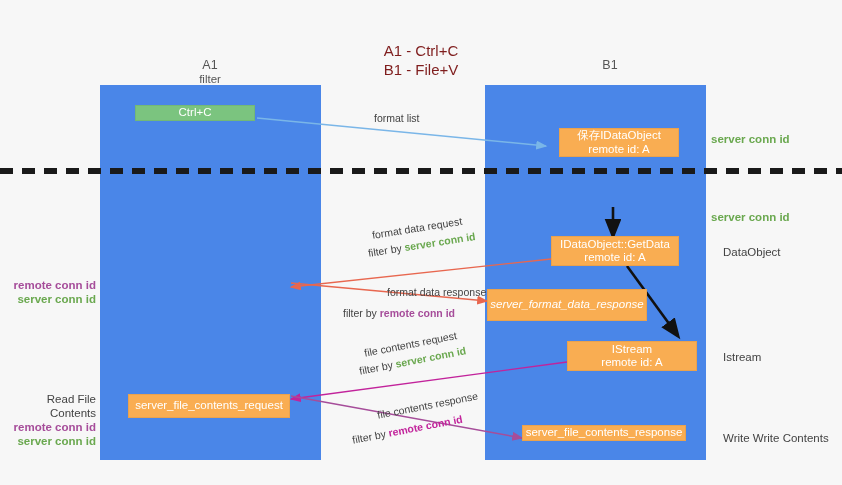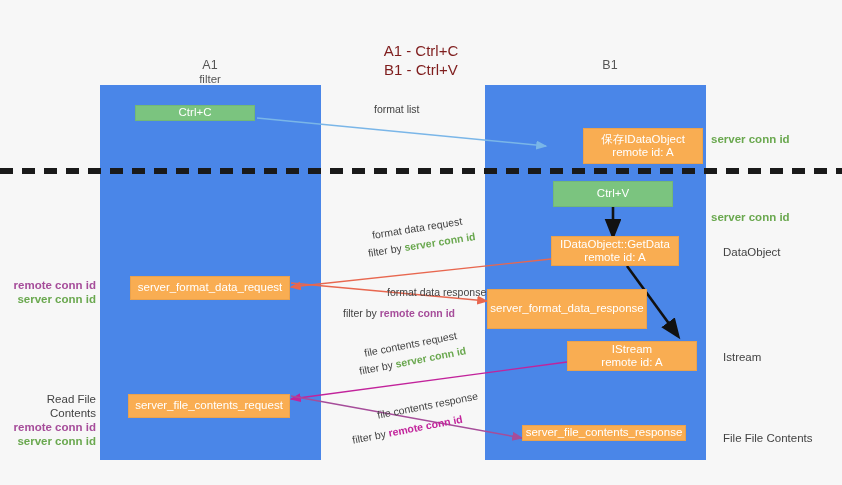--- a/index.html
+++ b/index.html
@@ -59,21 +59,21 @@
   .leftgrp .g{color:#6aa84f;font-weight:bold;display:block;}
   .leftgrp .t{color:#434343;display:block;}
 </style>
 </head>
 <body>
 
 <div class="stage">
 
   <div class="title">
     <div>A1 - Ctrl+C</div>
-    <div>B1 - Ctrl+V</div>
+    <div>B1 - File+V</div>
   </div>
 
   <div class="colhead" style="left:120px;top:58px;width:180px;">
     <span class="big">A1</span>
     <span class="sub">filter</span>
   </div>
   <div class="colhead" style="left:520px;top:58px;width:180px;">
     <span class="big">B1</span>
   </div>
 
@@ -113,39 +113,33 @@
 
     <line x1="567" y1="362" x2="291" y2="399" stroke="#c2239b" stroke-width="1.4" marker-end="url(#ah-mag)"></line>
 
     <line x1="291" y1="396" x2="522" y2="438" stroke="#a64d9a" stroke-width="1.4" marker-end="url(#ah-purple)"></line>
   </svg>
 
   <div class="node green" style="left:135px;top:105px;width:120px;height:16px;">
     <span>Ctrl+C</span>
   </div>
 
-  <div class="node orange" style="left:583px;top:128px;width:120px;height:36px;">
+  <div class="node orange" style="left:559px;top:128px;width:120px;height:29px;">
     <span>保存IDataObject</span>
     <span class="l2">remote id: A</span>
   </div>
 
-  <div class="node green" style="left:553px;top:181px;width:120px;height:26px;">
-    <span>Ctrl+V</span>
-  </div>
 
   <div class="node orange" style="left:551px;top:236px;width:128px;height:30px;">
     <span>IDataObject::GetData</span>
     <span class="l2">remote id: A</span>
   </div>
 
-  <div class="node orange" style="left:130px;top:276px;width:160px;height:24px;">
-    <span>server_format_data_request</span>
-  </div>
 
-  <div class="node orange" style="left:487px;top:289px;width:160px;height:40px;">
+  <div class="node orange" style="left:487px;top:289px;width:160px;height:32px;font-style:italic;">
     <span>server_format_data_response</span>
   </div>
 
   <div class="node orange" style="left:567px;top:341px;width:130px;height:30px;">
     <span>IStream</span>
     <span class="l2">remote id: A</span>
   </div>
 
   <div class="node orange" style="left:128px;top:394px;width:162px;height:24px;justify-content:center;">
     <span>server_file_contents_request</span>
@@ -156,34 +150,34 @@
   </div>
 
   <div class="side green" style="left:711px;top:132px;">server conn id</div>
 
   <div class="side green" style="left:711px;top:210px;">server conn id</div>
 
   <div class="mutedlabel" style="left:711px;top:245px;">DataObject</div>
 
   <div class="mutedlabel" style="left:711px;top:350px;">Istream</div>
 
-  <div class="mutedlabel" style="left:711px;top:431px;">File File Contents</div>
+  <div class="mutedlabel" style="left:711px;top:431px;">Write Write Contents</div>
 
   <div class="leftgrp" style="left:0px;top:278px;width:96px;">
     <span class="p">remote conn id</span>
     <span class="g">server conn id</span>
   </div>
 
   <div class="leftgrp" style="left:0px;top:392px;width:96px;">
     <span class="t">Read File Contents</span>
     <span class="p">remote conn id</span>
     <span class="g">server conn id</span>
   </div>
 
-  <div class="annot" style="left:374px;top:102px;text-align:right;">format list</div>
+  <div class="annot" style="left:374px;top:111px;text-align:right;">format list</div>
 
   <div class="annot rot-a" style="left:371px;top:228px;">format data request</div>
   <div class="annot rot-a" style="left:367px;top:246px;">
     <span>filter by </span><span class="g">server conn id</span>
   </div>
 
   <div class="annot" style="left:364px;top:285px;margin-left:23px;">format data response</div>
   <div class="annot" style="left:343px;top:306px;">
     <span>filter by </span><span class="p">remote conn id</span>
   </div>

